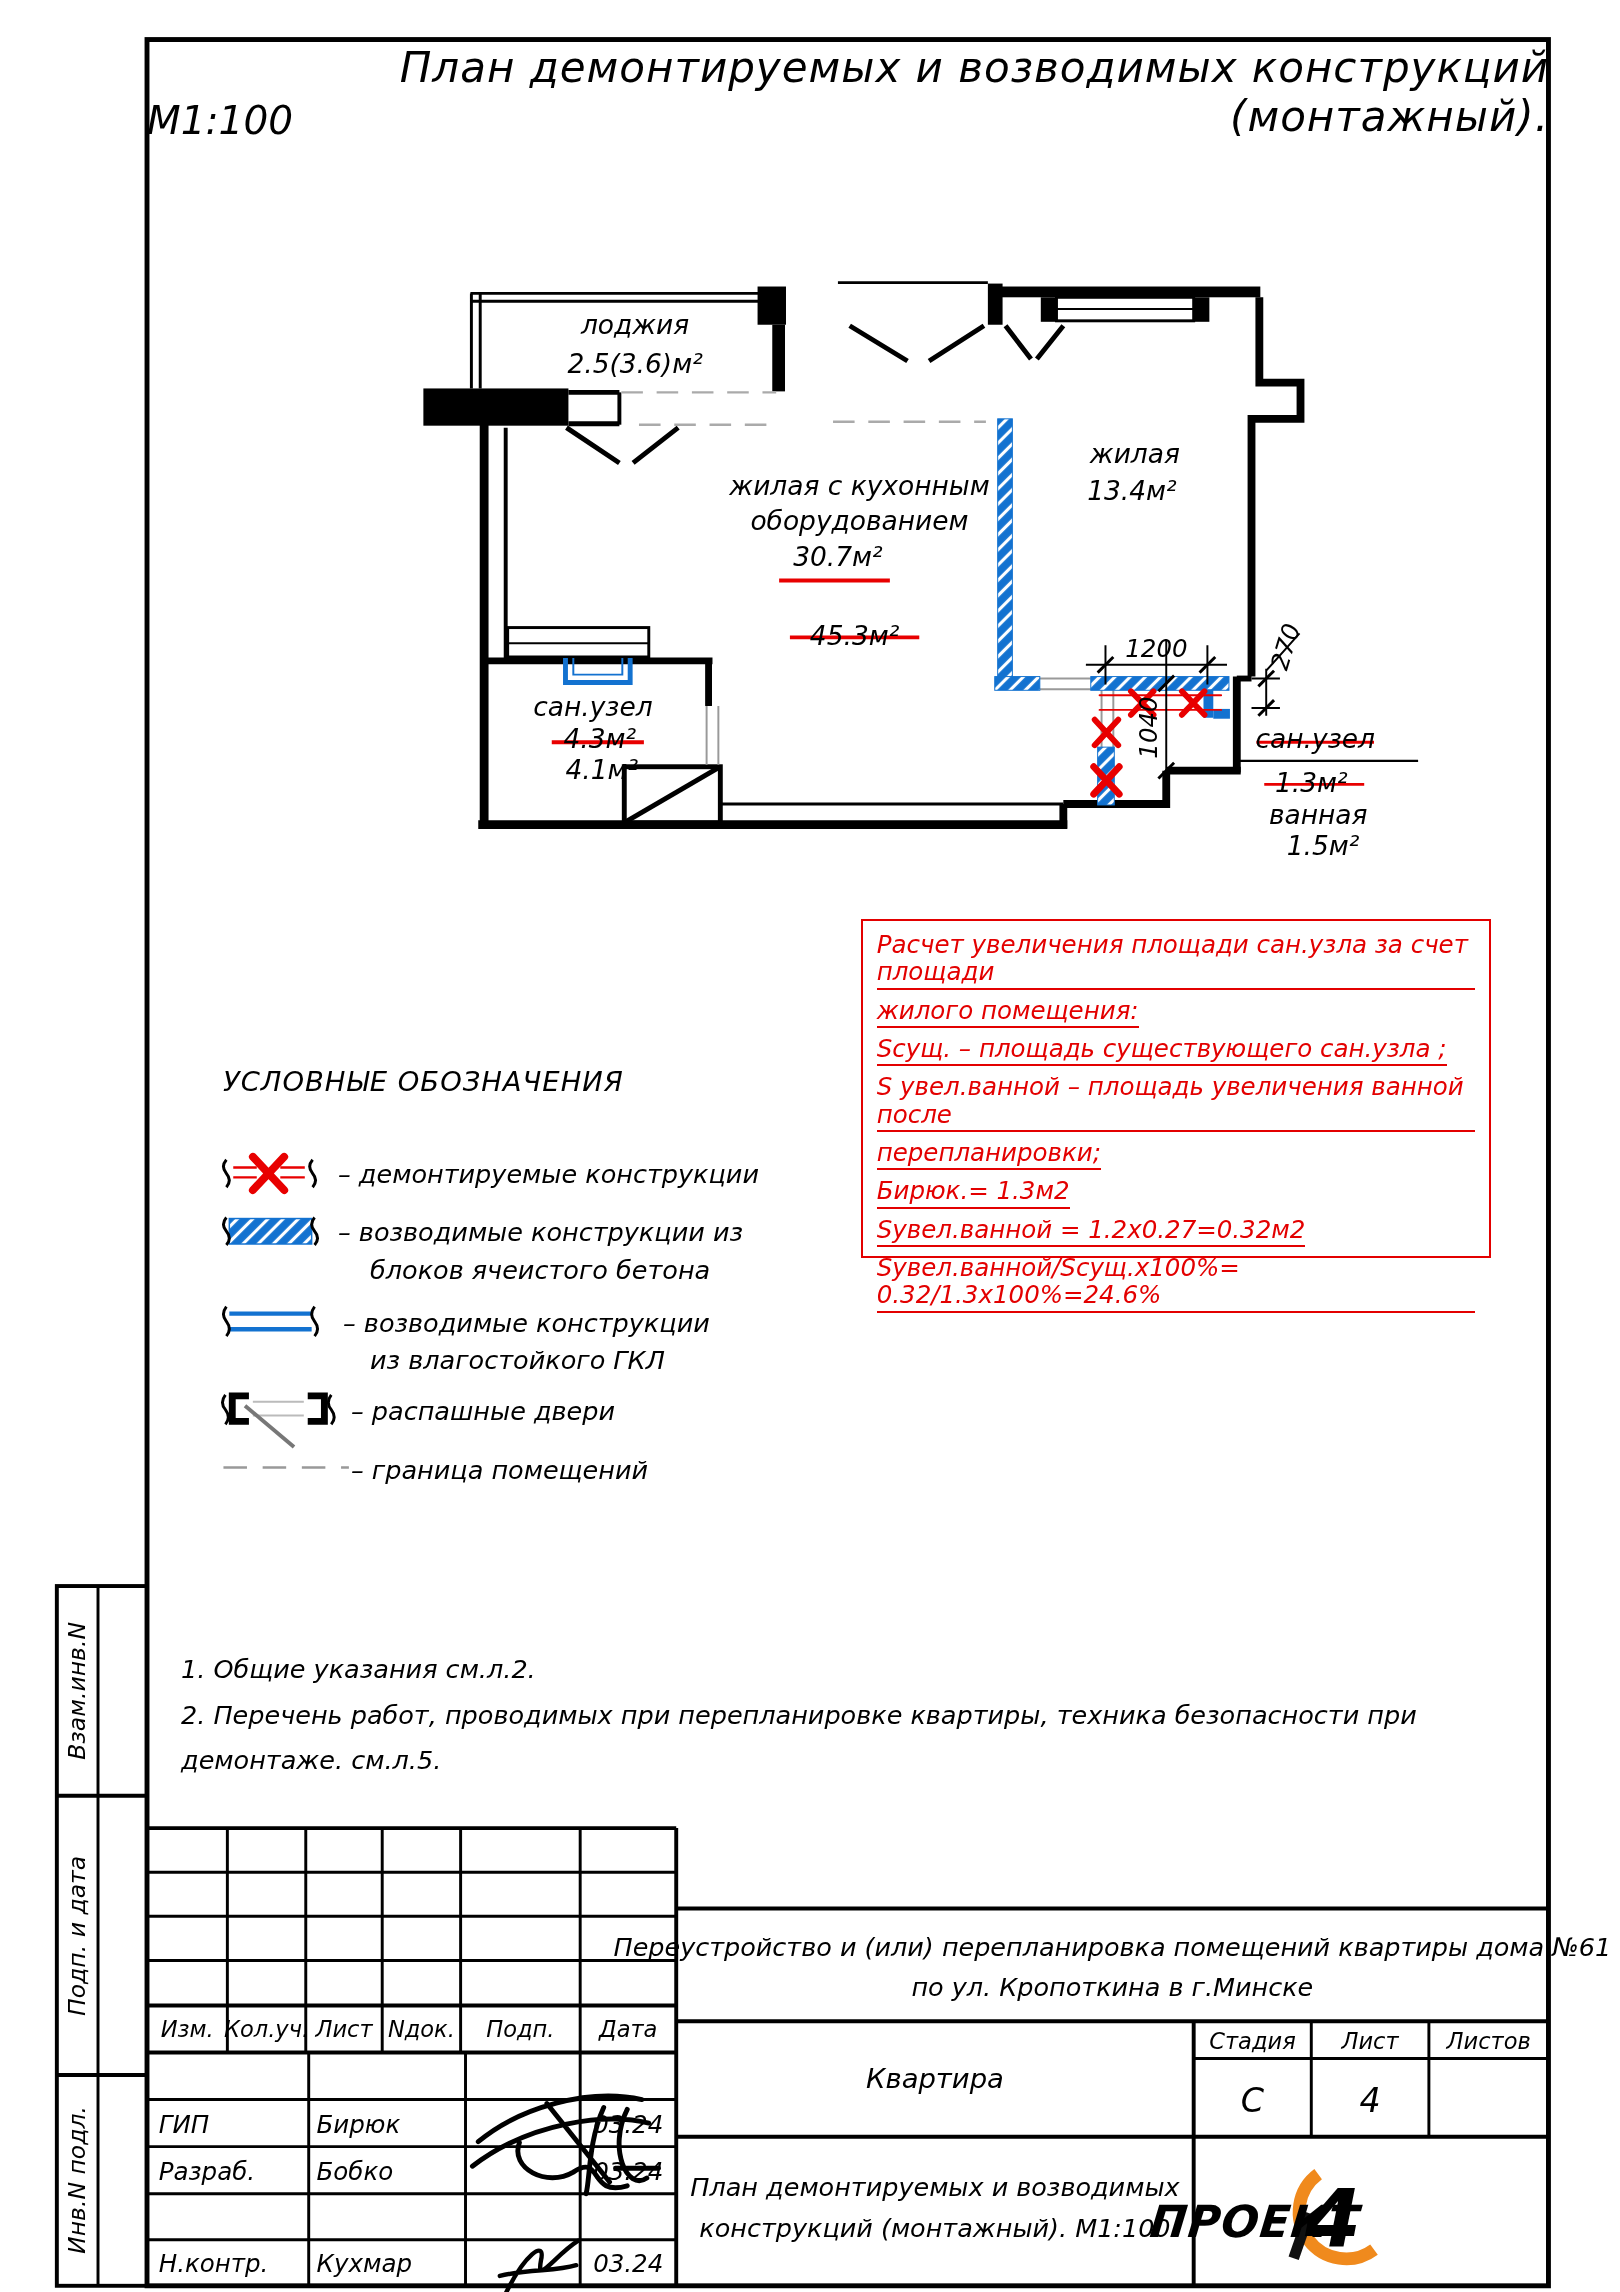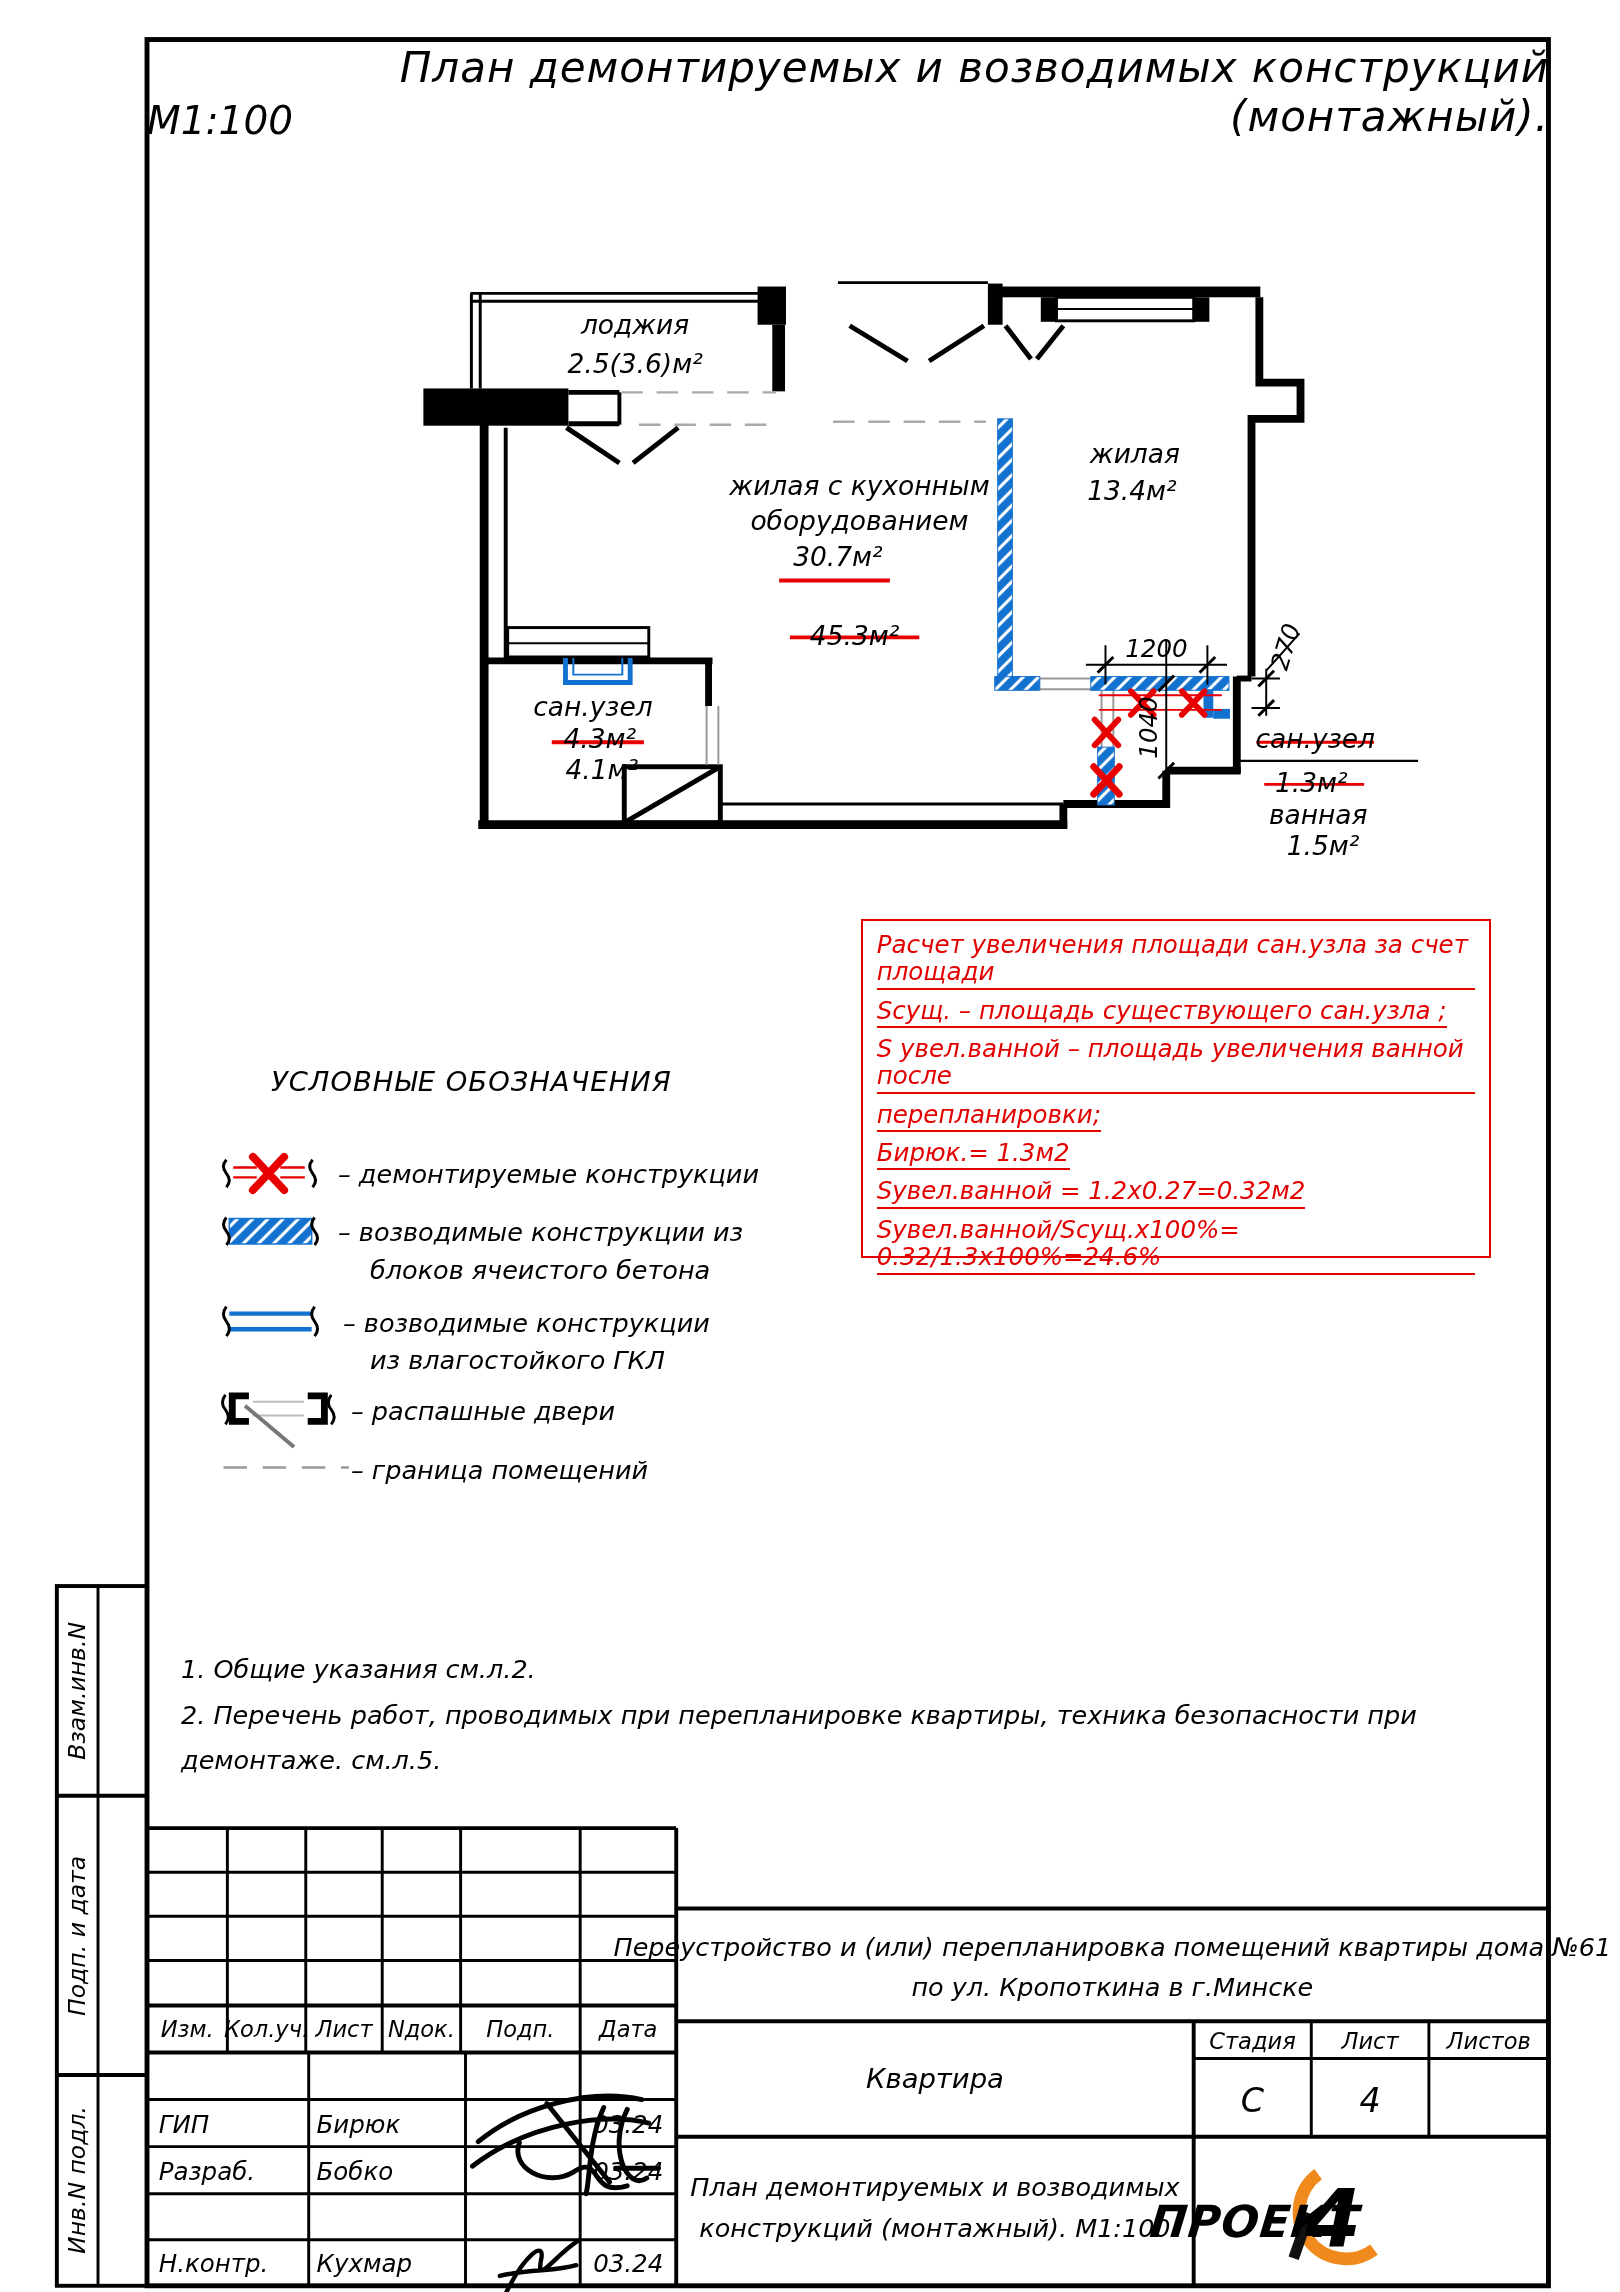--- a/index.html
+++ b/index.html
@@ -8,21 +8,21 @@
   .drawtext{font-style:italic;color:#000;}
   #title1{left:147px;top:43px;width:1402px;text-align:right;font-size:42px;letter-spacing:1px;}
   #title2{left:147px;top:98px;width:1402px;text-align:left;font-size:39px;}
   
   #calcbox{left:861px;top:919px;width:630px;height:339px;border:2.9px solid #e30000;box-sizing:border-box;padding:9.8px 13.7px 0 13.7px;}
   #calcbox .cline{font-size:24.5px;font-style:italic;color:#e30000;line-height:1.12;margin-bottom:6.9px;}
   #calcbox .cline span{border-bottom:2.9px solid #e30000;padding-bottom:2px;display:inline-block;}
   #calcbox .cline.full span{width:100%;}
   
   .legtext{font-size:25.5px;font-style:italic;color:#000;white-space:nowrap;}
-  #legtitle{left:223px;top:1066px;font-size:27.4px;font-style:italic;letter-spacing:1px;margin-left:48px;}
+  #legtitle{left:223px;top:1066px;font-size:27.4px;font-style:italic;letter-spacing:1px;}
   
   .note{font-size:25.5px;font-style:italic;color:#000;white-space:nowrap;}
   svg text{font-family:"DejaVu Sans",sans-serif;font-style:italic;fill:#000;}
 </style>
 </head>
 <body>
 
 <div class="abs drawtext" id="title1">План демонтируемых и возводимых конструкций (монтажный).</div>
 <div class="abs drawtext" id="title2">М1:100</div>
 
@@ -241,20 +241,21 @@
 <div class="abs legtext" style="left:338px;top:1159px">– демонтируемые конструкции</div>
 <div class="abs legtext" style="left:338px;top:1217px">– возводимые конструкции из</div>
 <div class="abs legtext" style="left:370px;top:1255px">блоков ячеистого бетона</div>
 <div class="abs legtext" style="left:343px;top:1308px">– возводимые конструкции</div>
 <div class="abs legtext" style="left:370px;top:1345px">из влагостойкого ГКЛ</div>
 <div class="abs legtext" style="left:351px;top:1396px">– распашные двери</div>
 <div class="abs legtext" style="left:351px;top:1455px">– граница помещений</div>
 
 <div class="abs" id="calcbox">
   <div class="cline full"><span>Расчет увеличения площади сан.узла за счет площади</span></div>
+  <div class="cline"><span>жилого помещения:</span></div>
   <div class="cline"><span>Sсущ. – площадь существующего сан.узла ;</span></div>
   <div class="cline full"><span>S увел.ванной – площадь увеличения ванной после</span></div>
   <div class="cline"><span>перепланировки;</span></div>
   <div class="cline"><span>Бирюк.= 1.3м2</span></div>
   <div class="cline"><span>Sувел.ванной = 1.2x0.27=0.32м2</span></div>
   <div class="cline"><span>Sувел.ванной/Sсущ.x100%= 0.32/1.3x100%=24.6%</span></div>
 </div>
 
 <div class="abs note" style="left:181px;top:1654px">1. Общие указания см.л.2.</div>
 <div class="abs note" style="left:181px;top:1700px">2. Перечень работ, проводимых при перепланировке квартиры, техника безопасности при</div>

